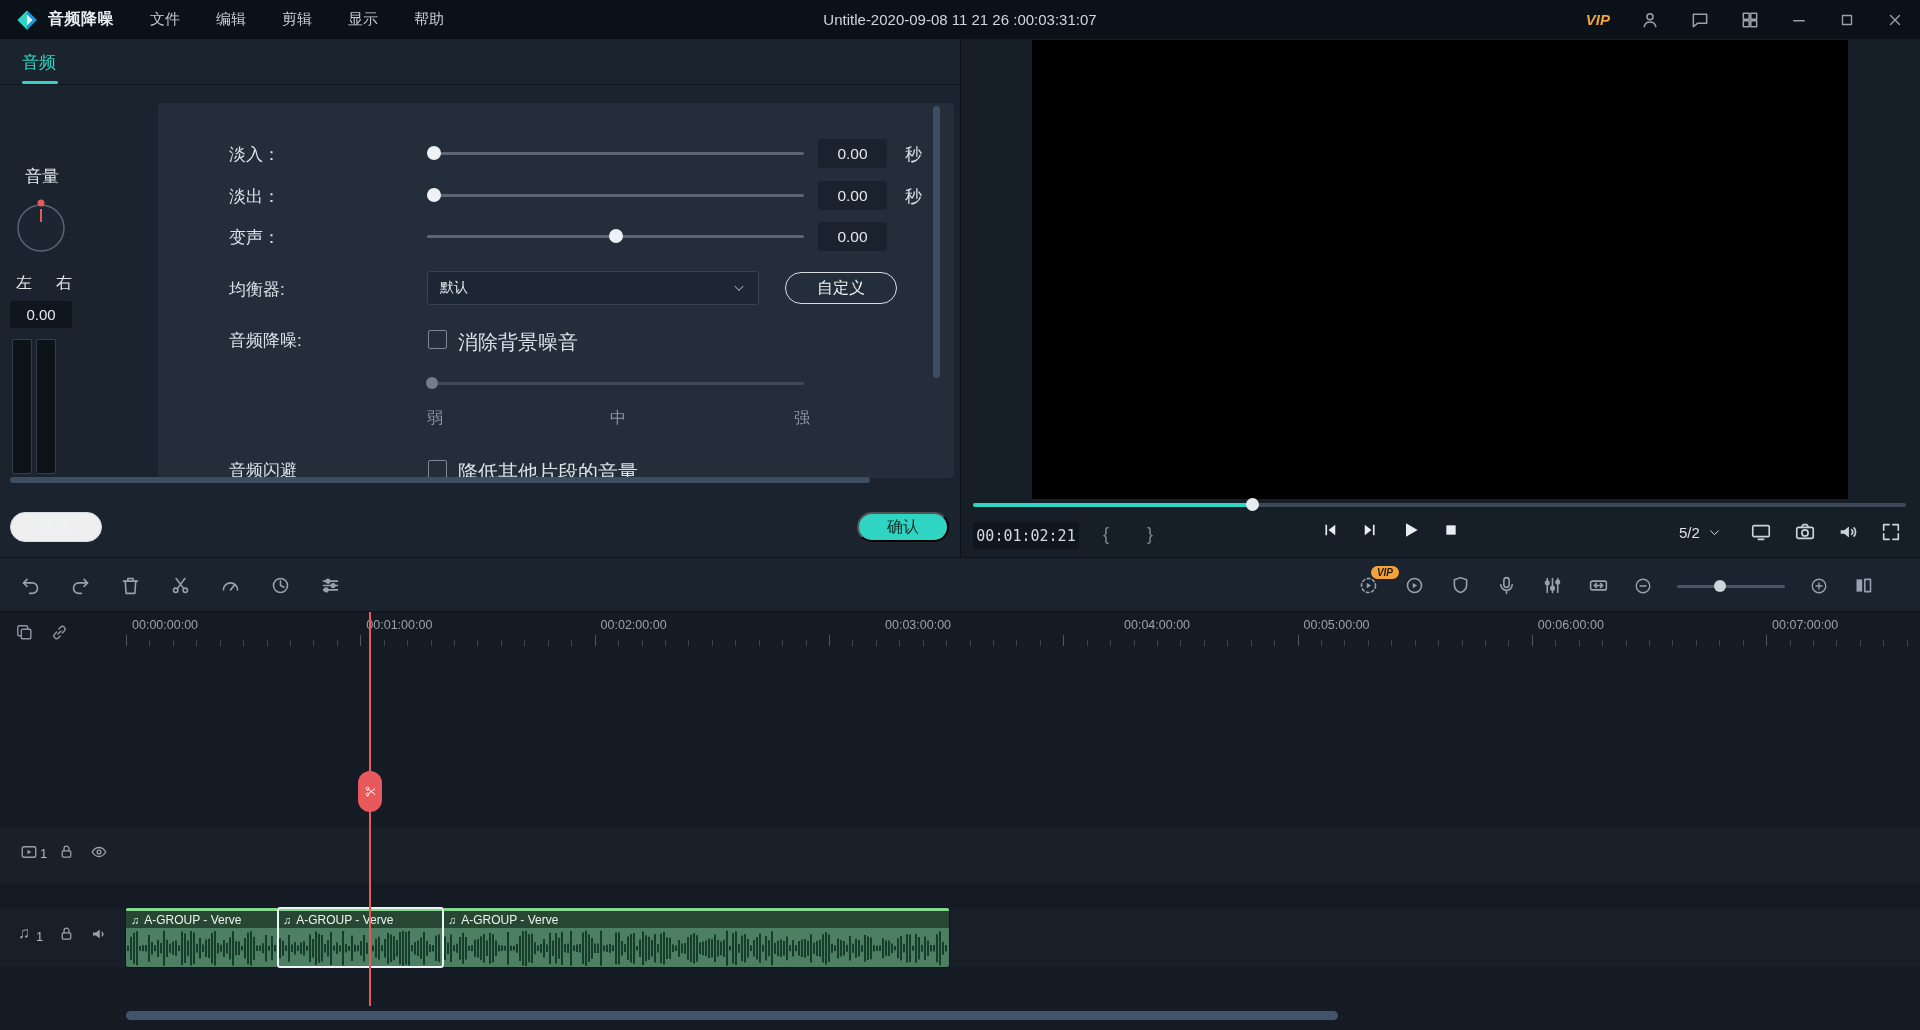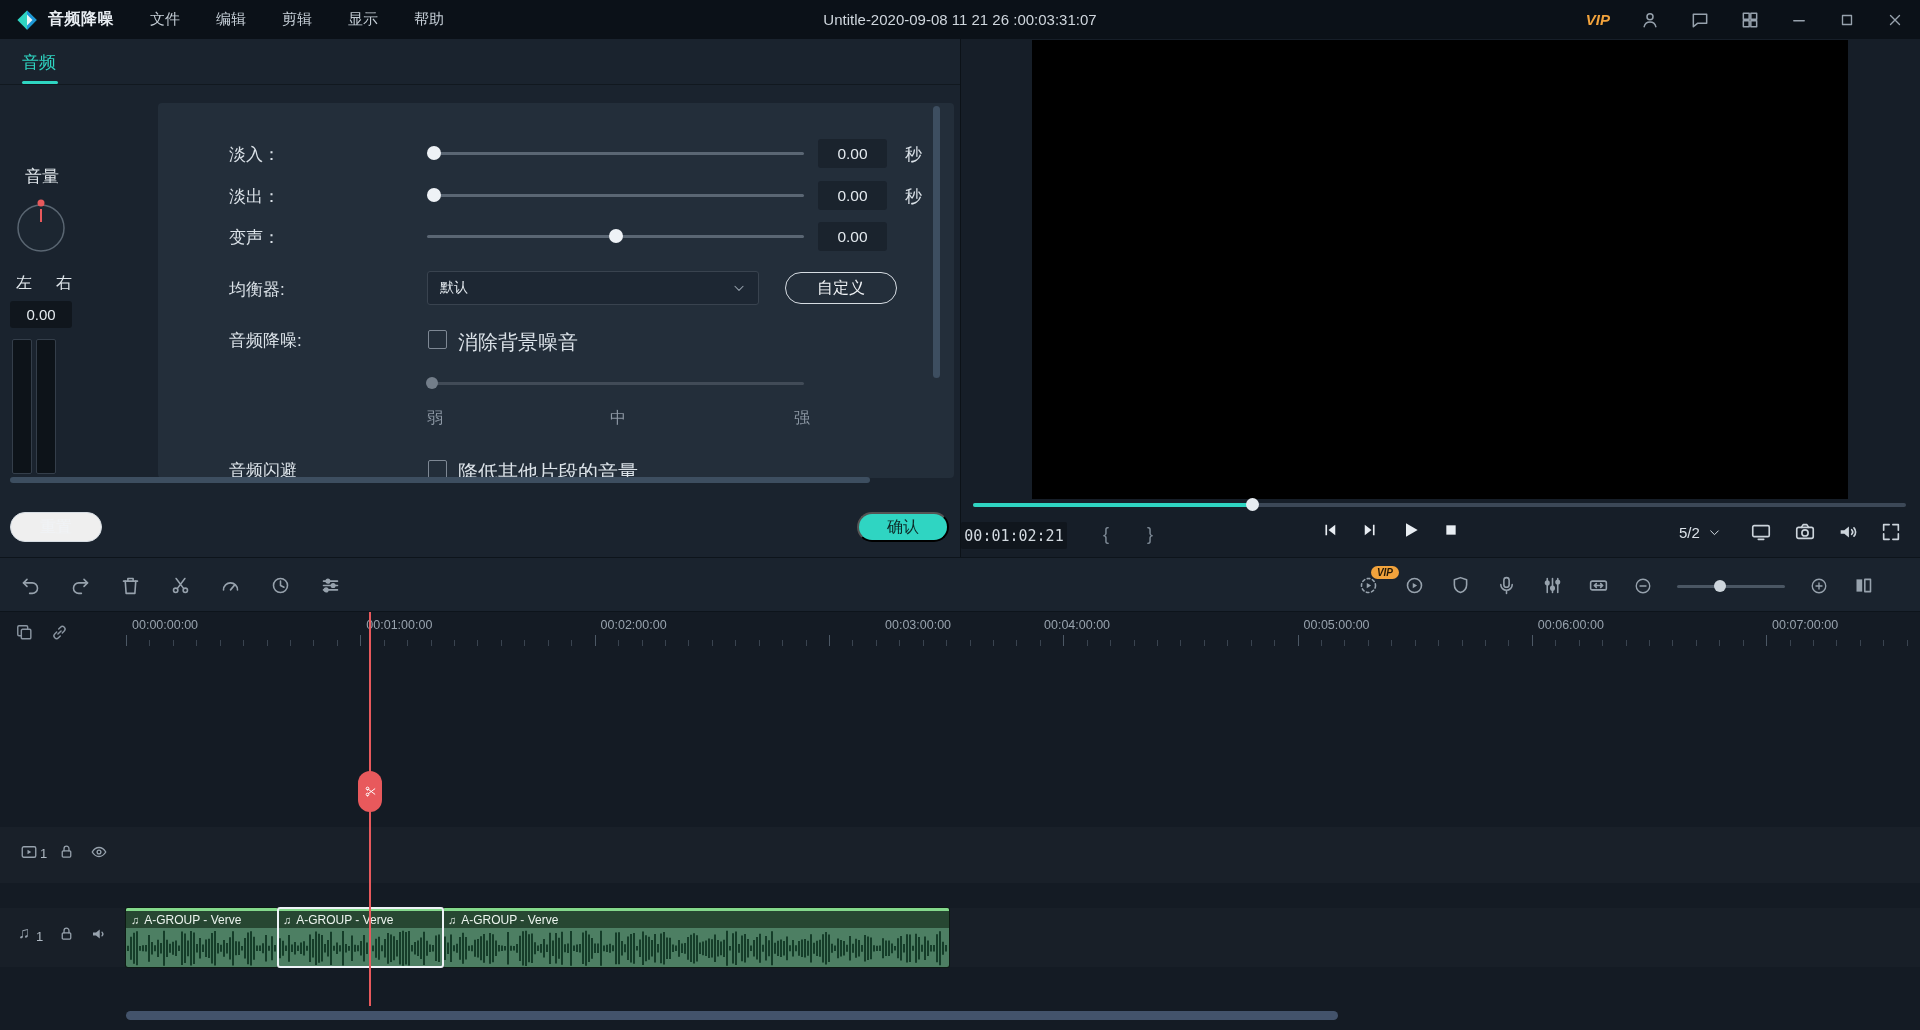--- a/index.html
+++ b/index.html
@@ -53,21 +53,21 @@
     display:flex;align-items:center;justify-content:center;font-size:16px;color:#f0f3f6;cursor:pointer}
   .btn-confirm{position:absolute;left:857px;top:473px;width:92px;height:30px;background:#2fd5c2;border-radius:15px;
     display:flex;align-items:center;justify-content:center;font-size:16px;color:#0d2b28;cursor:pointer}
 
   
   .preview{position:absolute;left:961px;top:39px;width:959px;height:518px;background:#161e28}
   .video{position:absolute;left:71px;top:1px;width:816px;height:459px;background:#000}
   .seek{position:absolute;left:12px;top:464px;width:933px;height:4px;background:#3c4857;border-radius:2px;cursor:pointer}
   .seek-fill{position:absolute;left:0;top:0;height:4px;width:280px;background:#2fd5c2;border-radius:2px}
   .seek-handle{position:absolute;left:273px;top:-5px;width:13px;height:13px;border-radius:50%;background:#e6ecf1}
-  .timecode{position:absolute;left:0;top:483px;width:106px;height:27px;background:#10161d;border-radius:2px;
+  .timecode{position:absolute;left:12px;top:483px;width:106px;height:27px;background:#10161d;border-radius:2px;
     display:flex;align-items:center;justify-content:center;font-size:15px;color:#d3dae0;font-family:"DejaVu Sans Mono",monospace}
   .mark{position:absolute;top:485px;font-size:18px;color:#7b8793}
   .transport{position:absolute;left:360px;top:481px;display:flex;align-items:center;gap:22px;color:#e8edf2}
   .scale-box{position:absolute;left:718px;top:485px;display:flex;align-items:center;gap:8px;font-size:15px;color:#dbe2e8;cursor:pointer}
   .pv-ic{position:absolute;top:482px;color:#ccd4db}
 
   
   .toolbar{position:absolute;left:0;top:557px;width:1920px;height:55px;background:#1a232e;border-top:1px solid #0d141b;border-bottom:1px solid #0d141b}
   .tb-left{position:absolute;left:20px;top:0;height:55px;display:flex;align-items:center;gap:29px}
   .tb-rightgrp{position:absolute;left:1358px;top:0;height:55px;display:flex;align-items:center;gap:25px}
@@ -430,21 +430,21 @@
           <path d="M10 14l4-4"></path>
           <path d="M8.5 11.5 6 14a3.3 3.3 0 0 0 4.7 4.7L13 16.5M15.5 12.5 18 10a3.3 3.3 0 0 0-4.7-4.7L11 7.5"></path>
         </svg>
     </span>
 
     <div class="ruler">
         <span class="ruler-label" style="left: 132px; text-align: right;">00:00:00:00</span>
         <span class="ruler-label" style="left: 366.3px;">00:01:00:00</span>
         <span class="ruler-label" style="left: 600.6px;">00:02:00:00</span>
         <span class="ruler-label" style="left: 885px;">00:03:00:00</span>
-        <span class="ruler-label" style="left: 1044px;">00:04:00:00</span>
+        <span class="ruler-label" style="left: 1124px;">00:04:00:00</span>
         <span class="ruler-label" style="left: 1303.5px;">00:05:00:00</span>
         <span class="ruler-label" style="left: 1537.8px;">00:06:00:00</span>
         <span class="ruler-label" style="left: 1772.1px;">00:07:00:00</span>
         <div class="tick major" style="left: 126px;"></div>
         <div class="tick" style="left: 149.4px;"></div>
         <div class="tick" style="left: 172.9px;"></div>
         <div class="tick" style="left: 196.3px;"></div>
         <div class="tick" style="left: 219.7px;"></div>
         <div class="tick" style="left: 243.2px;"></div>
         <div class="tick" style="left: 266.6px;"></div>

